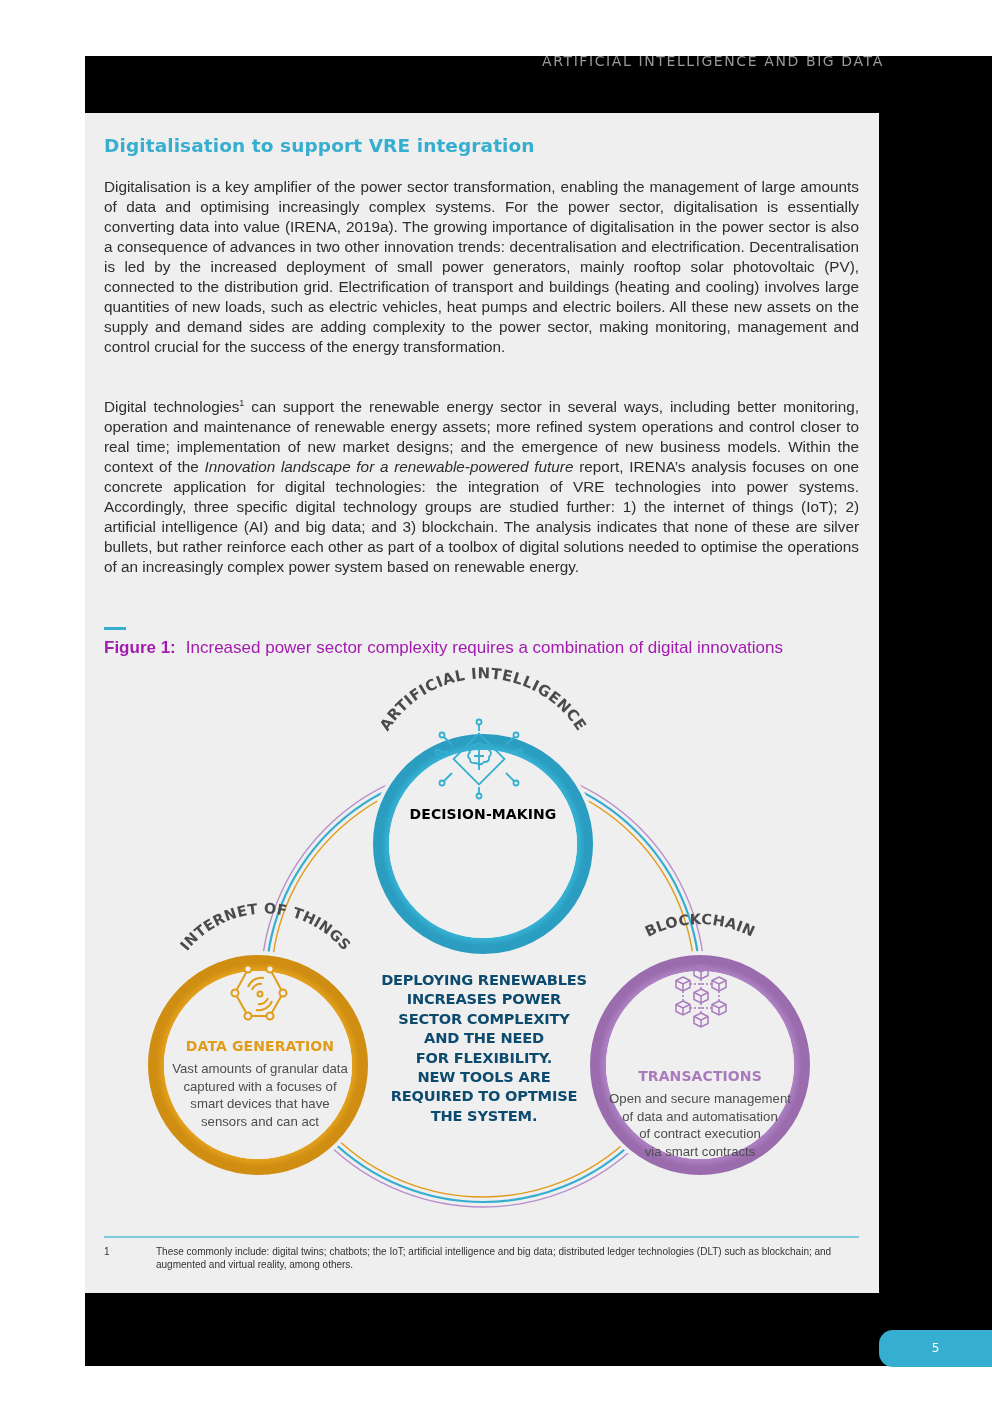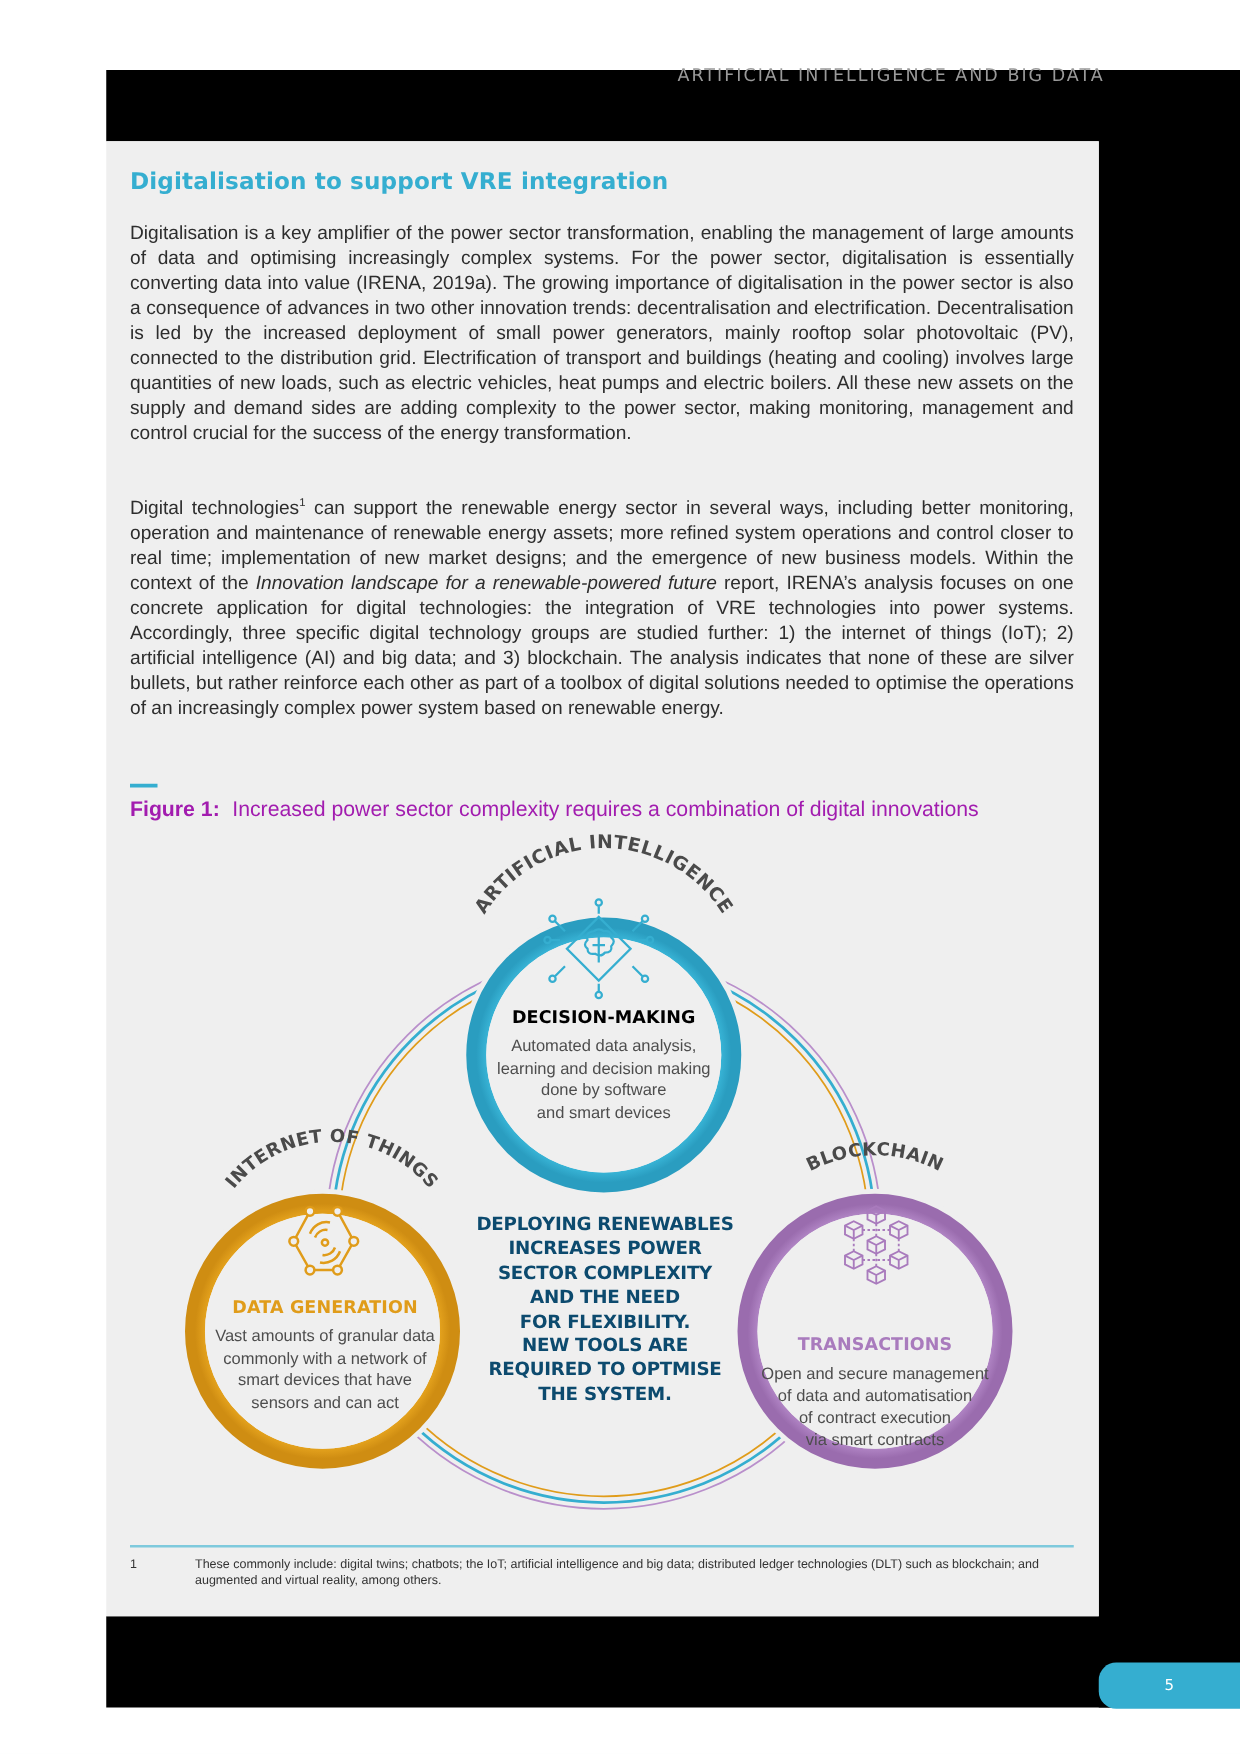--- a/index.html
+++ b/index.html
@@ -161,33 +161,27 @@
       <path d="M701 979 V989 M690 984 H712 M701 1003 V1013 M690 1008 H712 M683 991 V1001 M719 991 V1001" stroke-dasharray="2 2"></path>
     </g>
     <text font-family="DejaVu Sans, sans-serif" font-weight="bold" font-size="14.5" fill="#4a4a4a" letter-spacing="0.3">
       <textPath href="#arcBC" startOffset="50%" text-anchor="middle">BLOCKCHAIN</textPath>
     </text>
   </g>
 </svg>
 
 <div class="circle-content ai-content">
   <div class="ctitle" style="color:#000000;">DECISION-MAKING</div>
-  <div class="cdesc">
-    <div>Automated data analysis,</div>
-    <div>learning and decision making</div>
-    <div>done by software</div>
-    <div>and smart devices</div>
-  </div>
 </div>
 
 <div class="circle-content iot-content">
   <div class="ctitle" style="color:#e09c1a;">DATA GENERATION</div>
   <div class="cdesc">
     <div>Vast amounts of granular data</div>
-    <div>commonly with a network of</div>
+    <div>captured with a focuses of</div>
     <div>smart devices that have</div>
     <div>sensors and can act</div>
   </div>
 </div>
 
 <div class="circle-content bc-content">
   <div class="ctitle" style="color:#a97bbd;">TRANSACTIONS</div>
   <div class="cdesc">
     <div>Open and secure management</div>
     <div>of data and automatisation</div>

